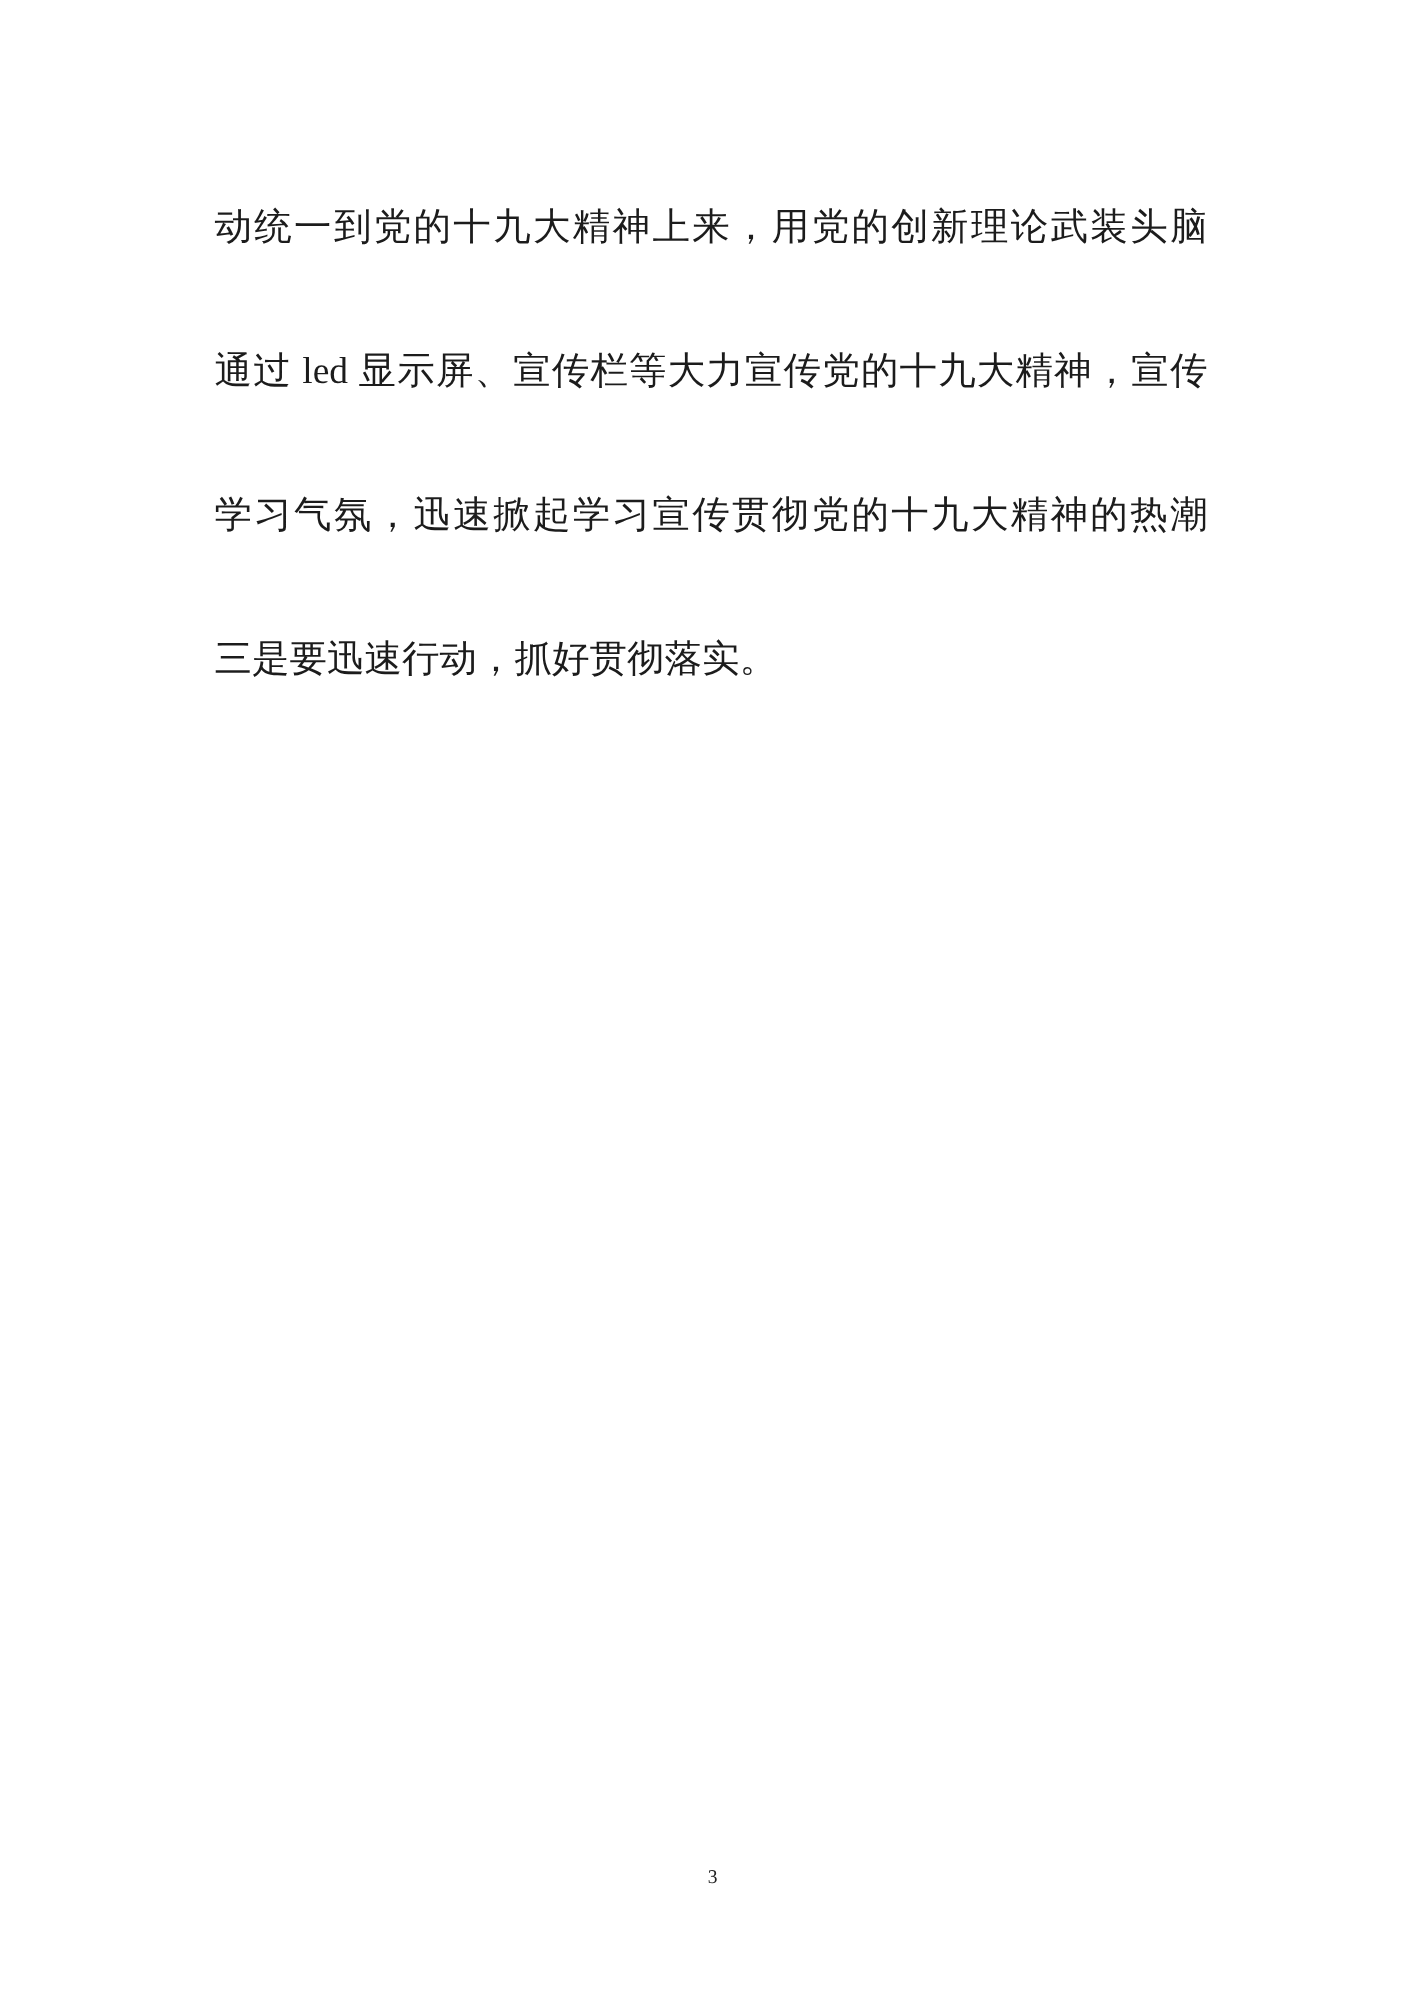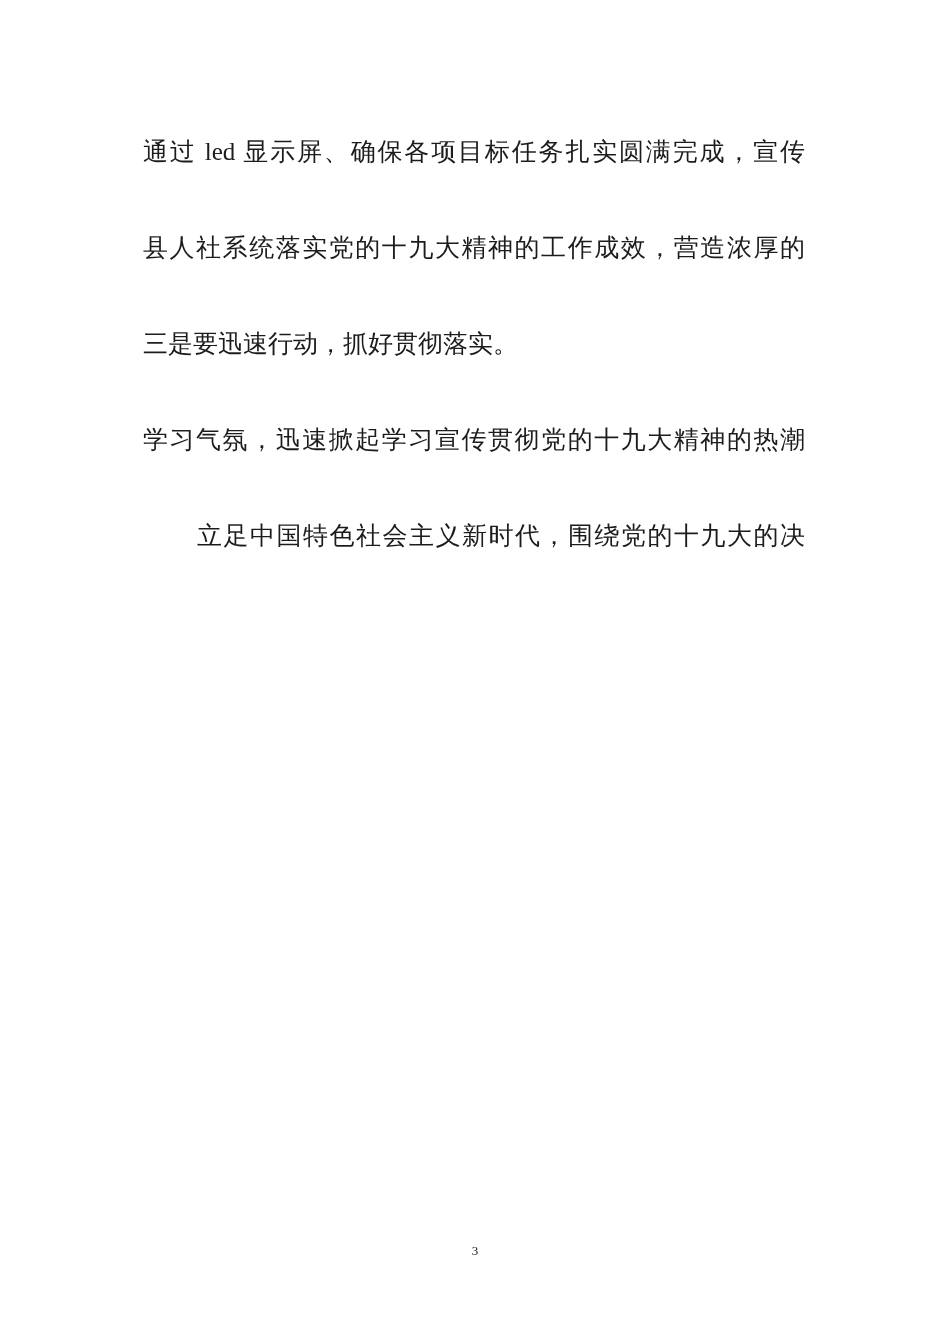--- a/index.html
+++ b/index.html
@@ -49,21 +49,20 @@
     font-size: 13px;
     line-height: 18px;
     color: #222222;
   }
 </style>
 </head>
 <body>
 
 <div class="page">
   <div class="doc-body">
-    <p class="line j">通过 led 显示屏、确保各项目标任务扎实圆满完成，宣传</p>
-    <p class="line j">县人社系统落实党的十九大精神的工作成效，营造浓厚的</p>
+    <p class="line j">动统一到党的十九大精神上来，用党的创新理论武装头脑</p>
+    <p class="line j">通过 led 显示屏、宣传栏等大力宣传党的十九大精神，宣传</p>
+    <p class="line j">学习气氛，迅速掀起学习宣传贯彻党的十九大精神的热潮</p>
     <p class="line">三是要迅速行动，抓好贯彻落实。</p>
-    <p class="line j">学习气氛，迅速掀起学习宣传贯彻党的十九大精神的热潮</p>
-    <p class="line j indent">立足中国特色社会主义新时代，围绕党的十九大的决</p>
   </div>
 
   <div class="page-number">3</div>
 </div>
 
 </body></html>

